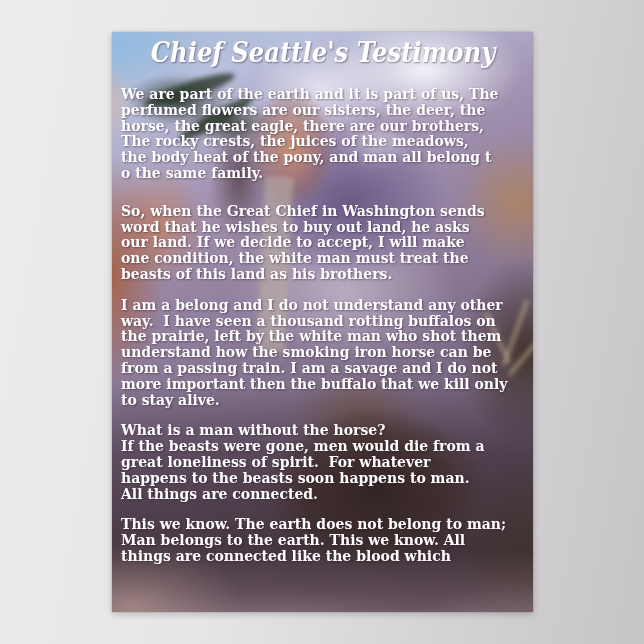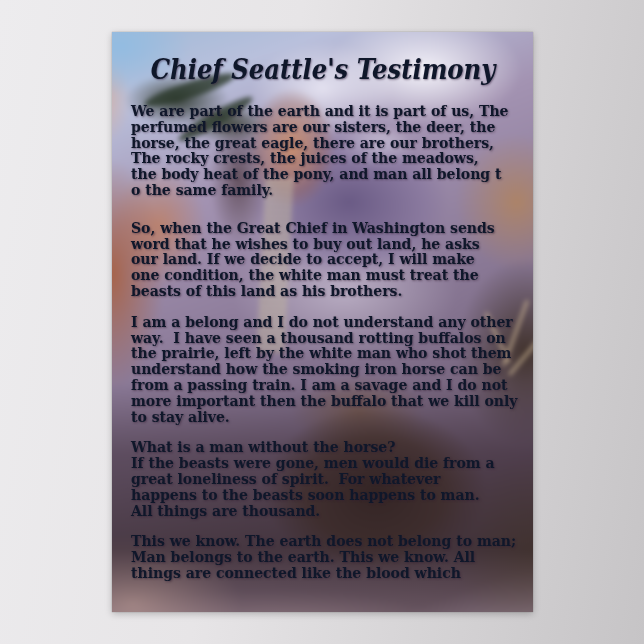--- a/index.html
+++ b/index.html
@@ -68,34 +68,34 @@
     transform: rotate(3deg); opacity:0.55;
     background: repeating-linear-gradient(to bottom, #dcd3c2 0 4px, #7c6a5e 4px 6px);
   }
   .antler { position:absolute; width:3px; background:#cdb795; opacity:0.75; border-radius:2px; }
   .antler.a1 { right:6%;  top:46%; height:70px; transform:rotate(20deg); }
   .antler.a2 { right:10%; top:48%; height:55px; transform:rotate(-25deg); }
   .antler.a3 { right:3%;  top:50%; height:60px; transform:rotate(40deg); }
   
   .content {
     position: absolute; inset: 0;
-    padding: 22px 8px 0 9px;
-    color: #0f172a;
+    padding: 5px 8px 0 9px;
+    color: #ffffff;
   }
   .title {
     margin: 0 0 18px 0;
     font-size: 27px; line-height: 32px;
     font-weight: bold; font-style: italic;
     text-align: center;
     transform: scaleX(0.9); transform-origin: 50% 50%;
     letter-spacing: 0px; white-space: nowrap;
     text-shadow: 1px 1px 2px rgba(60,40,70,0.55);
   }
   .para {
-    margin: 0 0 15px 10px;
+    margin: 0 0 15px 0;
     font-size: 14px; line-height: 15.8px;
     font-weight: bold;
     text-shadow: 1px 1px 2px rgba(50,30,50,0.5);
   }
   .para.first { margin-bottom: 22px; }
   .tline { white-space: pre; }
 </style>
 </head>
 <body>
 
@@ -135,21 +135,21 @@
           <div class="tline">understand how the smoking iron horse can be</div>
           <div class="tline">from a passing train. I am a savage and I do not</div>
           <div class="tline">more important then the buffalo that we kill only</div>
           <div class="tline">to stay alive.</div>
         </div>
       <div class="para">
           <div class="tline">What is a man without the horse?</div>
           <div class="tline">If the beasts were gone, men would die from a</div>
           <div class="tline">great loneliness of spirit.  For whatever</div>
           <div class="tline">happens to the beasts soon happens to man.</div>
-          <div class="tline">All things are thousand.</div>
+          <div class="tline">All things are connected.</div>
         </div>
       <div class="para">
           <div class="tline">This we know. The earth does not belong to man;</div>
           <div class="tline">Man belongs to the earth. This we know. All</div>
           <div class="tline">things are connected like the blood which</div>
         </div>
     </div>
 
   </div>
 </div>

